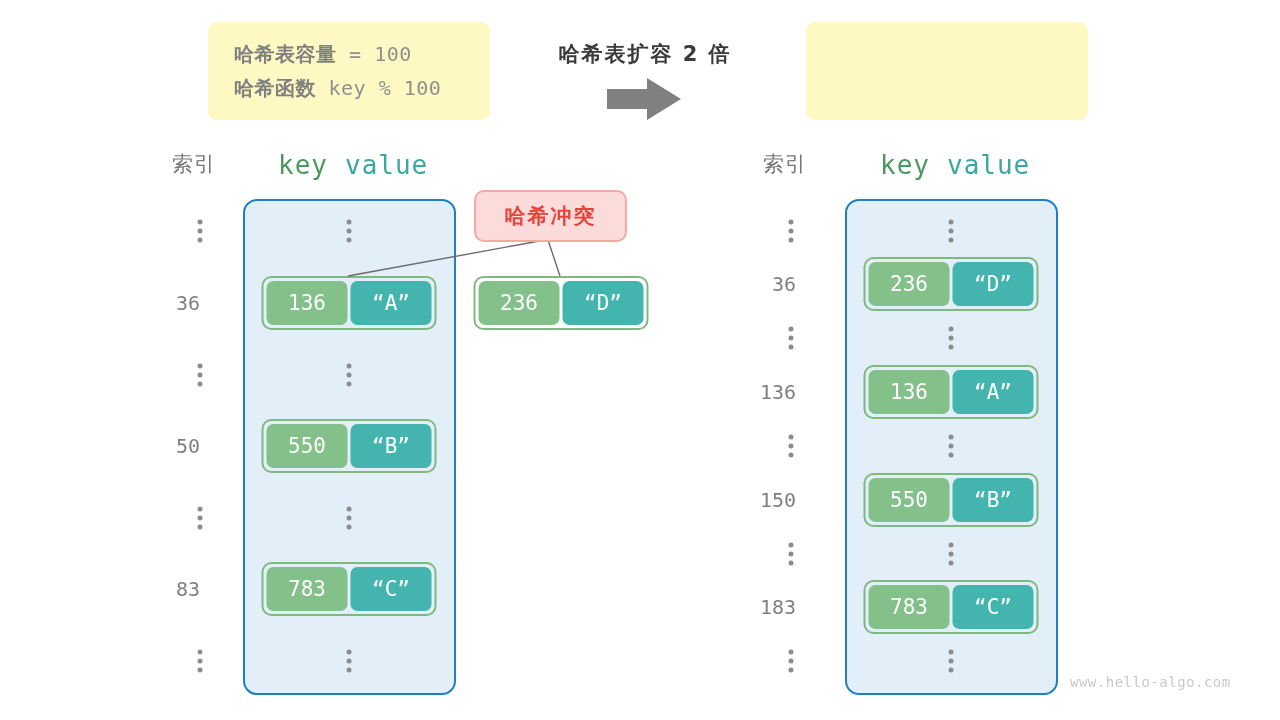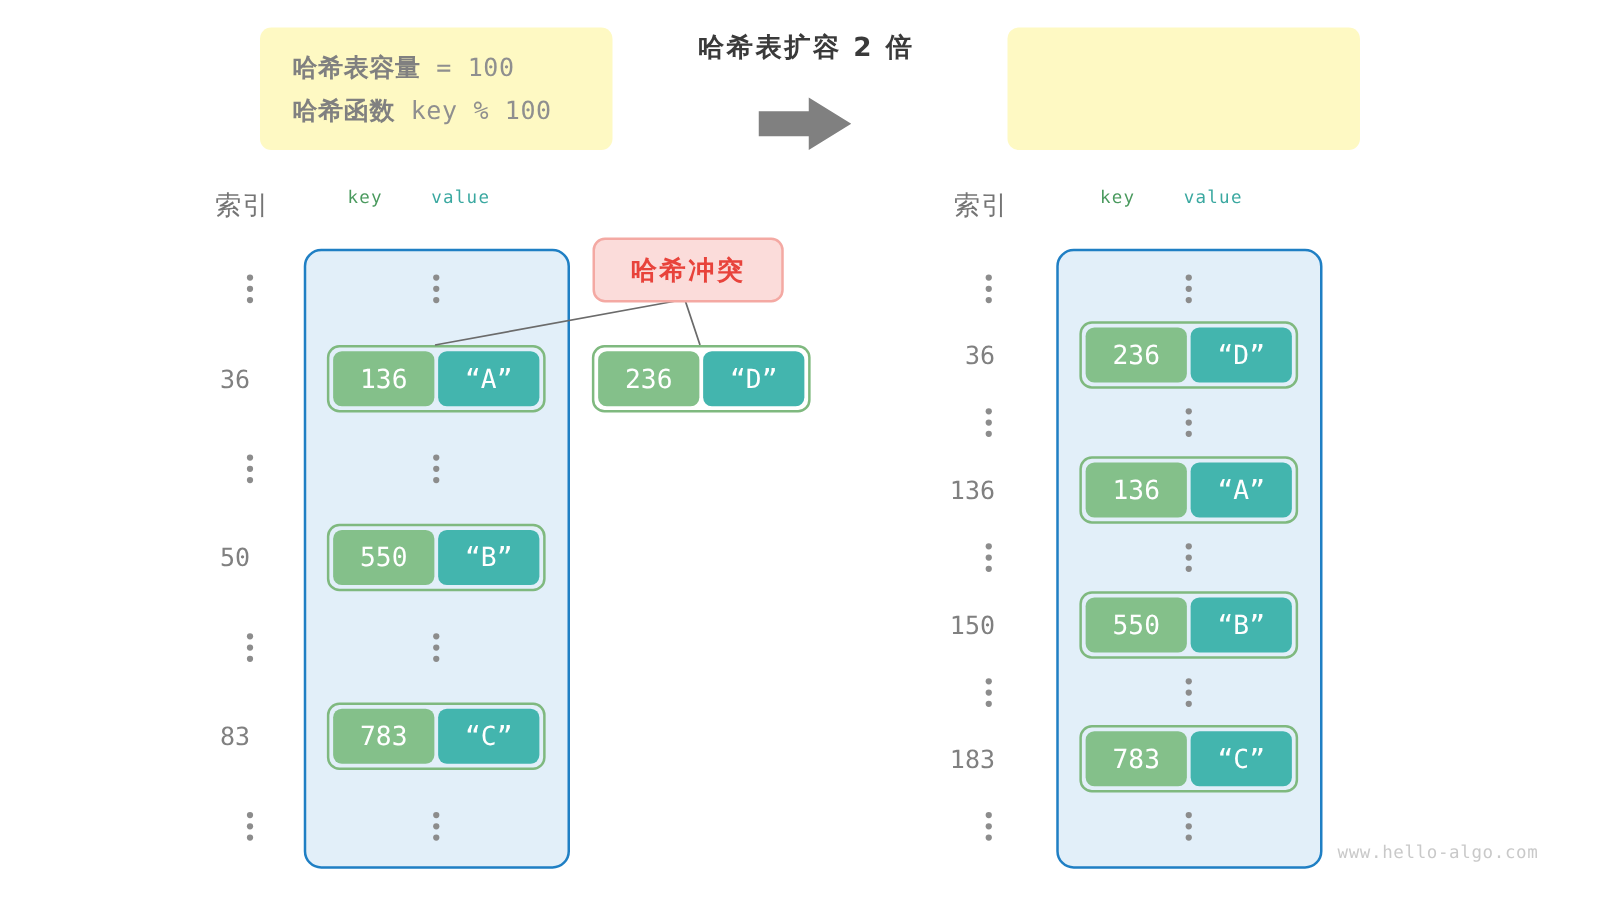--- a/index.html
+++ b/index.html
@@ -45,21 +45,21 @@
     color: #8f8f8f;
   }
 
   #info-left  { left: 208px; top: 22px;  width: 282px; height: 98px; }
   #info-right { left: 806px; top: 22px;  width: 282px; height: 98px; }
 
   
   #expand-title {
     position: absolute;
     left: 520px;
-    top: 24px;
+    top: 40px;
     width: 250px;
     text-align: center;
     font-size: 21px;
     font-weight: 700;
     color: #3a3a3a;
     letter-spacing: 2px;
     white-space: pre;
   }
   #expand-arrow {
     position: absolute;
@@ -73,21 +73,21 @@
   .hdr-index {
     position: absolute;
     font-size: 21px;
     color: #757575;
     letter-spacing: 1px;
     white-space: nowrap;
   }
   .hdr-kv {
     position: absolute;
     font-family: "DejaVu Sans Mono", "Liberation Mono", monospace;
-    font-size: 14px;
+    font-size: 26px;
     letter-spacing: 1px;
     white-space: pre;
   }
   .hdr-key   { color: #4a9a5e; }
   .hdr-value { color: #3aa8a0; }
 
   
   .table-box {
     position: absolute;
     background: #e2eff9;

